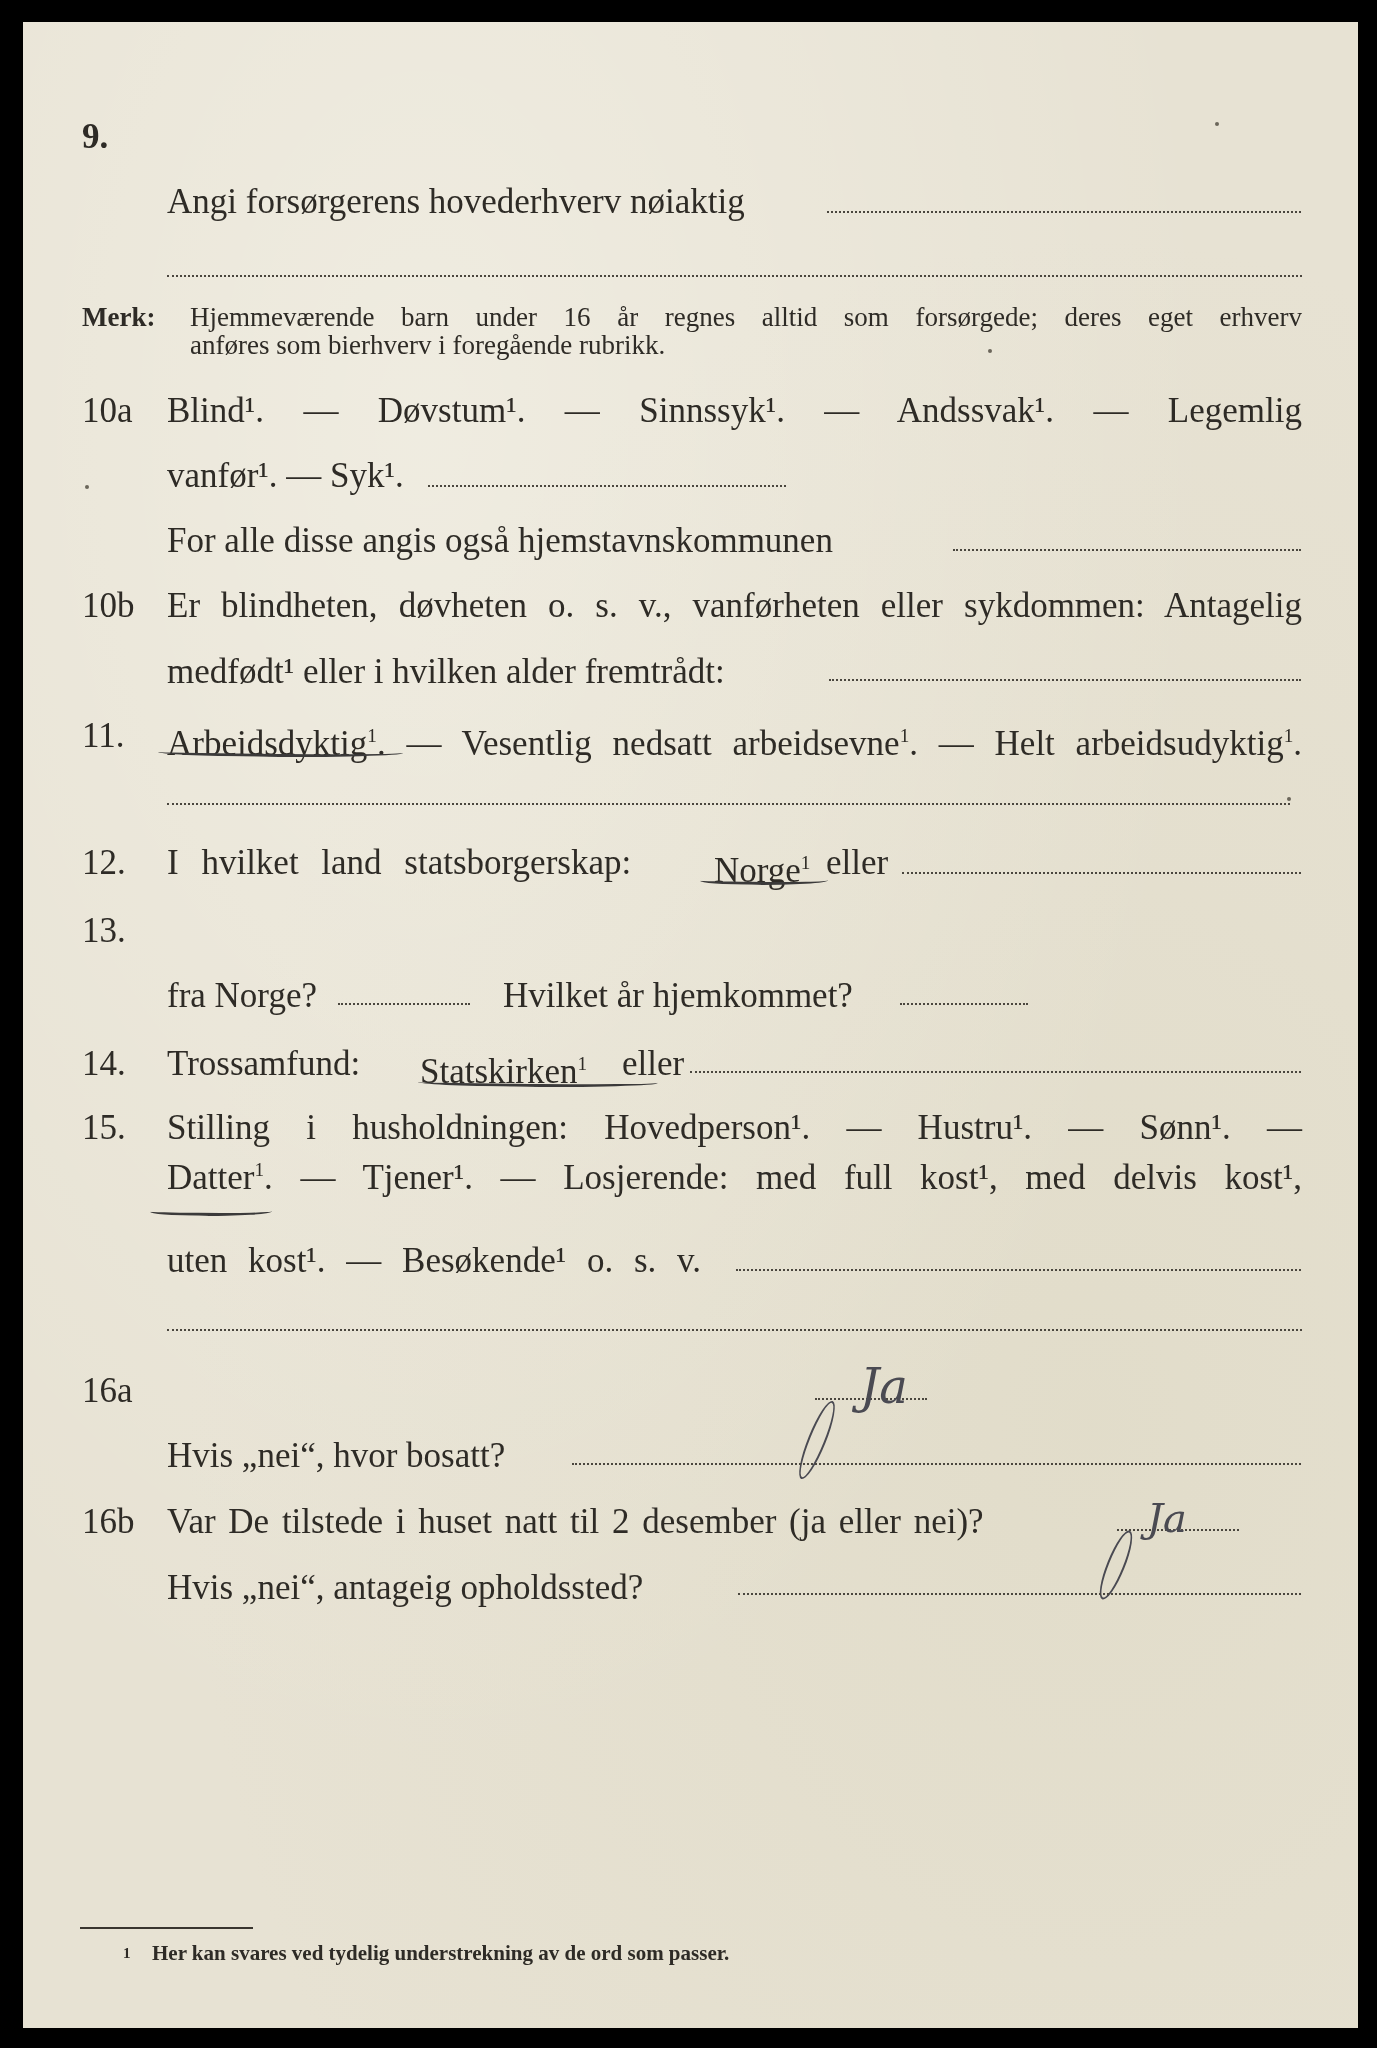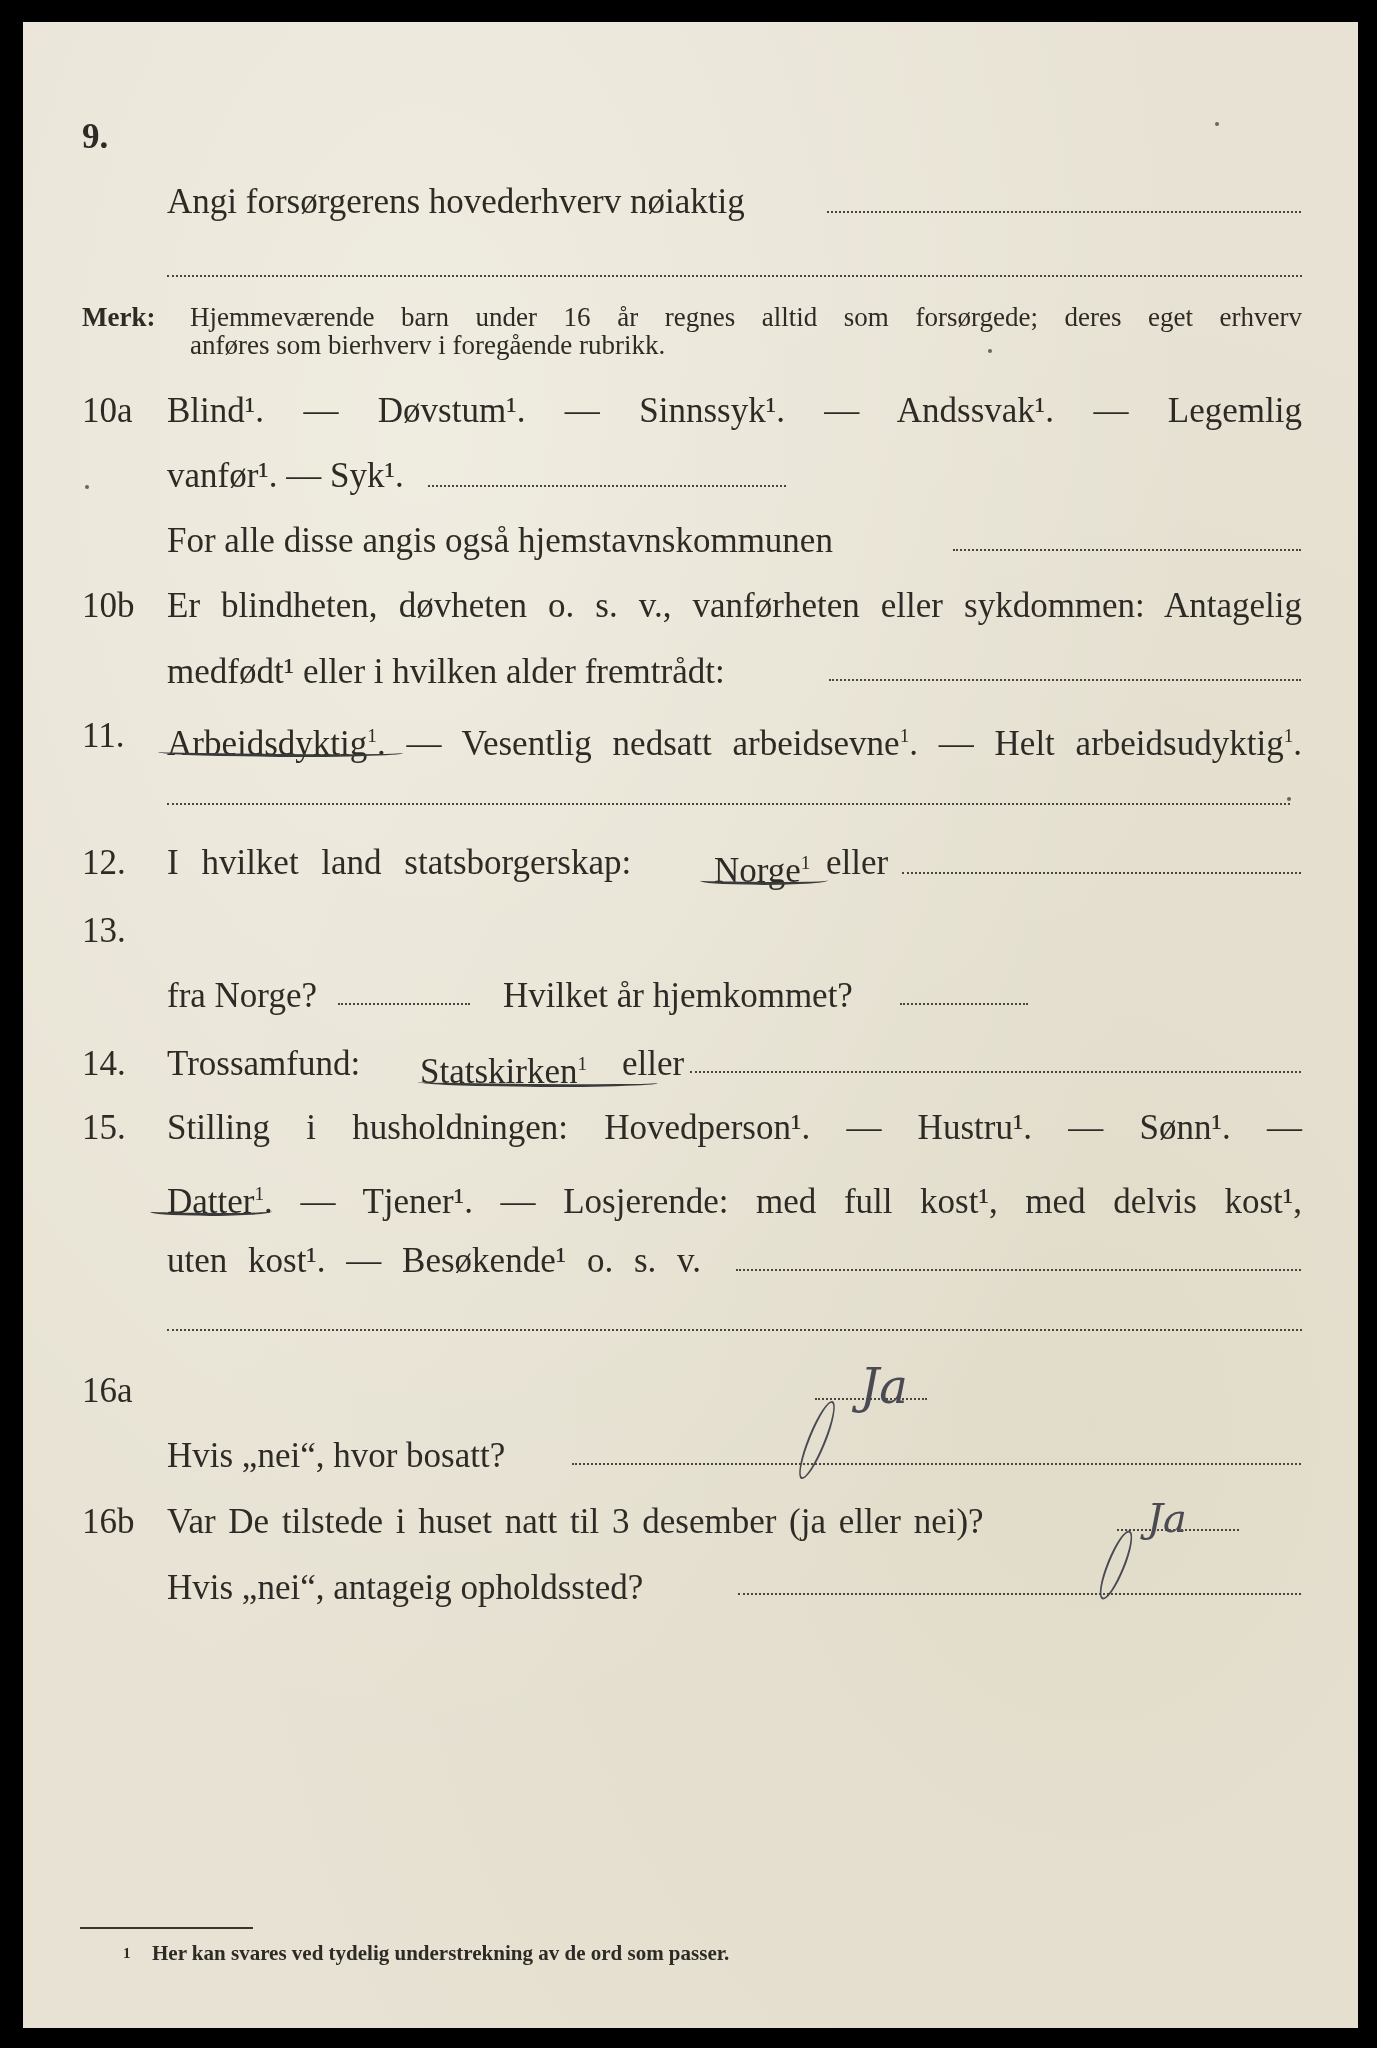--- a/index.html
+++ b/index.html
@@ -120,21 +120,21 @@
   <span style="position:absolute; left:420px"><span>Statskirken</span><span class="sup">1</span></span>
   <span style="position:absolute; left:622px">eller</span>
 </div>
 <div class="ul-hand" style="left:418px; width:240px; top:1078px"></div>
 <div class="dots" style="left:690px; width:611px; top:1071px"></div>
 
 <div class="line" style="top:1103px">
   <span class="num">15.</span>
   <span class="just">Stilling i husholdningen: Hovedperson¹. — Hustru¹. — Sønn¹. —</span>
 </div>
-<div class="line" style="top:1169px">
+<div class="line" style="top:1145px">
   <span class="just"><span>Datter</span><span class="sup">1</span><span>. — Tjener¹. — Losjerende: med full kost¹, med delvis kost¹,</span></span>
 </div>
 <div class="ul-hand" style="left:150px; width:122px; top:1207px"></div>
 <div class="line" style="top:1236px">
   <span class="txt" style="word-spacing:12px">uten kost¹. — Besøkende¹ o. s. v.</span>
 </div>
 <div class="dots" style="left:736px; width:565px; top:1269px"></div>
 <div class="dots" style="left:167px; width:1135px; top:1329px"></div>
 
 <div class="line" style="top:1366px">
@@ -145,21 +145,21 @@
   <span>Ja</span>
   <span class="loop" style="left:-52px; top:36px"></span>
 </div>
 <div class="line" style="top:1431px">
   <span class="txt">Hvis „nei“, hvor bosatt?</span>
 </div>
 <div class="dots" style="left:572px; width:729px; top:1463px"></div>
 
 <div class="line" style="top:1497px">
   <span class="num">16b</span>
-  <span class="txt" style="word-spacing:4px">Var De tilstede i huset natt til 3 desember (ja eller nei)?</span>
+  <span class="txt" style="word-spacing:4px">Var De tilstede i huset natt til 2 desember (ja eller nei)?</span>
 </div>
 <div class="dots" style="left:1117px; width:122px; top:1529px"></div>
 <div class="hand" style="left:1147px; top:1498px; font-size:40px">
   <span>Ja</span>
   <span class="loop" style="left:-40px; top:30px; height:70px"></span>
 </div>
 <div class="line" style="top:1563px">
   <span class="txt">Hvis „nei“, antageig opholdssted?</span>
 </div>
 <div class="dots" style="left:738px; width:563px; top:1593px"></div>

